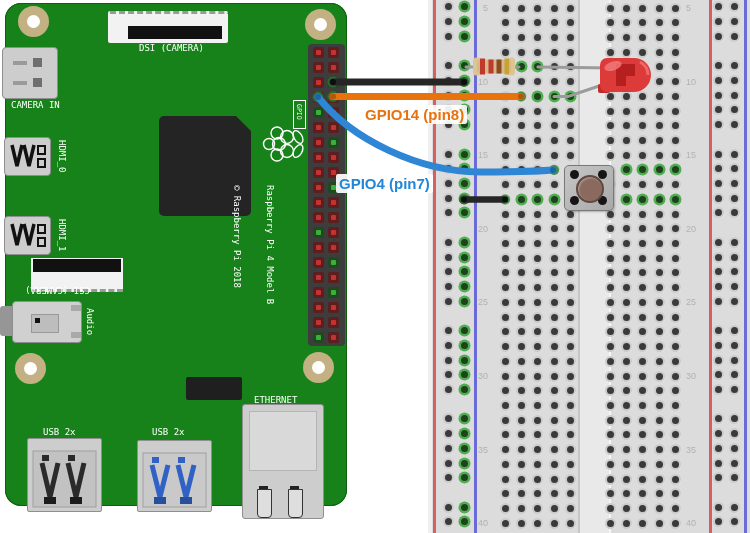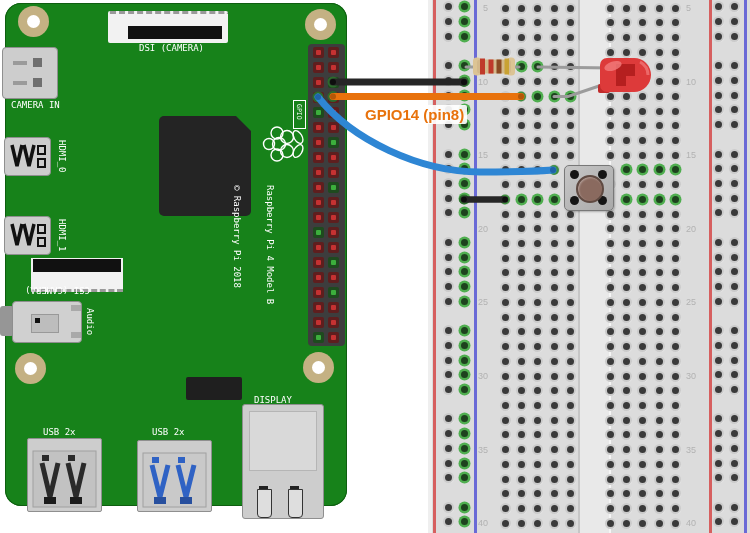--- a/index.html
+++ b/index.html
@@ -149,21 +149,21 @@
     <svg width="73" height="70">
       <rect x="5" y="12" width="63" height="54" fill="#c9c9c9" stroke="#a0a0a0"></rect>
       <rect x="14" y="16" width="7" height="6" fill="#2f62c4"></rect>
         <rect x="40" y="16" width="7" height="6" fill="#2f62c4"></rect>
       <path d="M14,24 L22,56 L30,24" stroke="#2f62c4" stroke-width="5" fill="none"></path>
       <path d="M40,24 L48,56 L56,24" stroke="#2f62c4" stroke-width="5" fill="none"></path>
       <rect x="16" y="56" width="12" height="7" fill="#274f9e"></rect>
         <rect x="42" y="56" width="12" height="7" fill="#274f9e"></rect>
     </svg>
   </div>
-  <div class="abs silk" style="left:254px;top:395px;">DISPLAY</div>
+  <div class="abs silk" style="left:254px;top:395px;">ETHERNET</div>
   <div class="abs port" style="left:242px;top:404px;width:80px;height:113px;border-radius:3px;">
     <div class="abs" style="left:6px;top:6px;width:66px;height:58px;background:#d9d9d9;border:1px solid #b5b5b5;"></div>
     <div class="abs" style="left:16px;top:81px;width:9px;height:6px;background:#222;"></div>
     <div class="abs" style="left:47px;top:81px;width:9px;height:6px;background:#222;"></div>
     <div class="abs" style="left:14px;top:84px;width:13px;height:27px;background:#dedede;border:1.5px solid #333;border-radius:0 0 4px 4px;"></div>
     <div class="abs" style="left:45px;top:84px;width:13px;height:27px;background:#dedede;border:1.5px solid #333;border-radius:0 0 4px 4px;"></div>
   </div>
 
   <div class="abs" id="bb-base"></div>
   <div class="abs" style="left:428px;top:0;width:4px;height:533px;background:#efefef;"></div>
@@ -777,13 +777,14 @@
       <rect x="598" y="84" width="12" height="9" rx="2" fill="#c02a2a"></rect>
       <rect x="600" y="58" width="38" height="34" rx="7" fill="#dd3a3a"></rect>
       <circle cx="634" cy="75" r="17" fill="#dd3a3a"></circle>
       <path d="M616,64 L635,64 L635,76 L626,76 L626,86 L616,86 Z" fill="#b51f1f"></path>
       <ellipse cx="613" cy="66" rx="9" ry="4.5" fill="#f27d7d" opacity="0.8" transform="rotate(-18 613 66)"></ellipse>
       <path d="M640,62 A15,15 0 0 1 648,75" stroke="#f27d7d" stroke-width="3" fill="none" opacity="0.7"></path>
     </g>
   </svg>
 
   <div class="wire-label" style="left:362px;top:105px;color:#e8720c;">GPIO14 (pin8)</div>
+  <div class="wire-label" style="left:336px;top:174px;color:#2287d8;">GPIO4 (pin7)</div>
 </div>
 
 </body></html>

